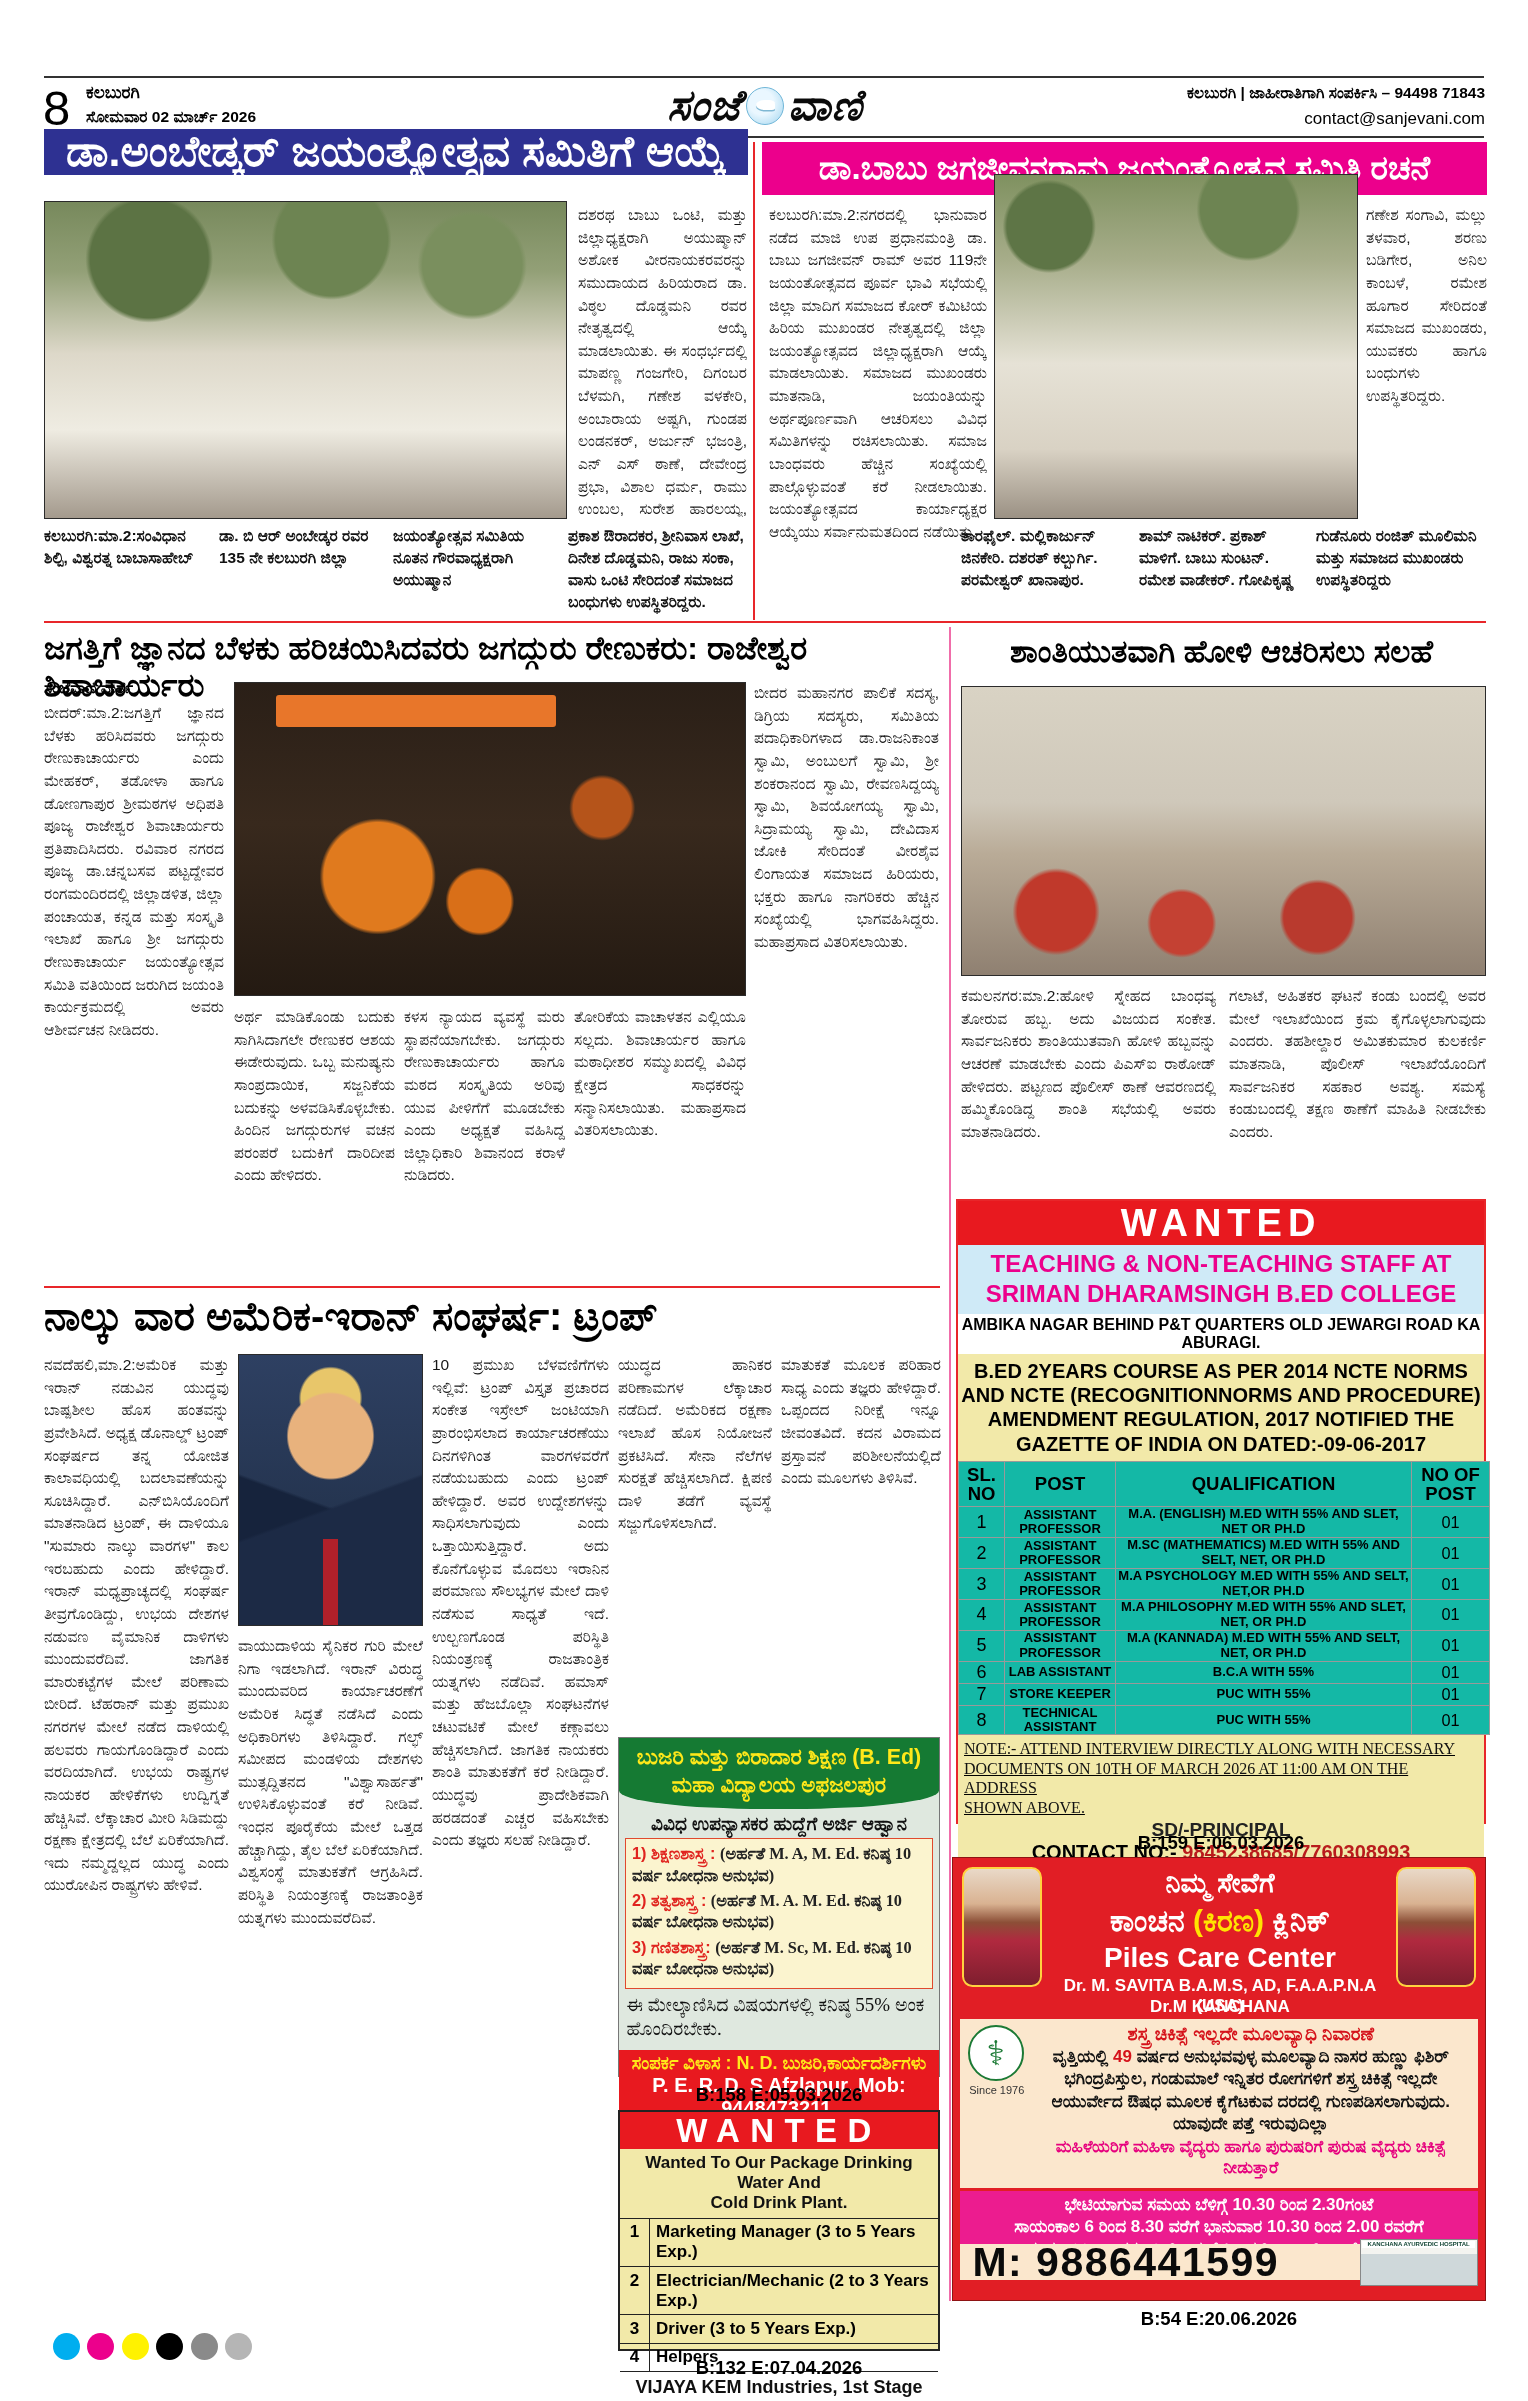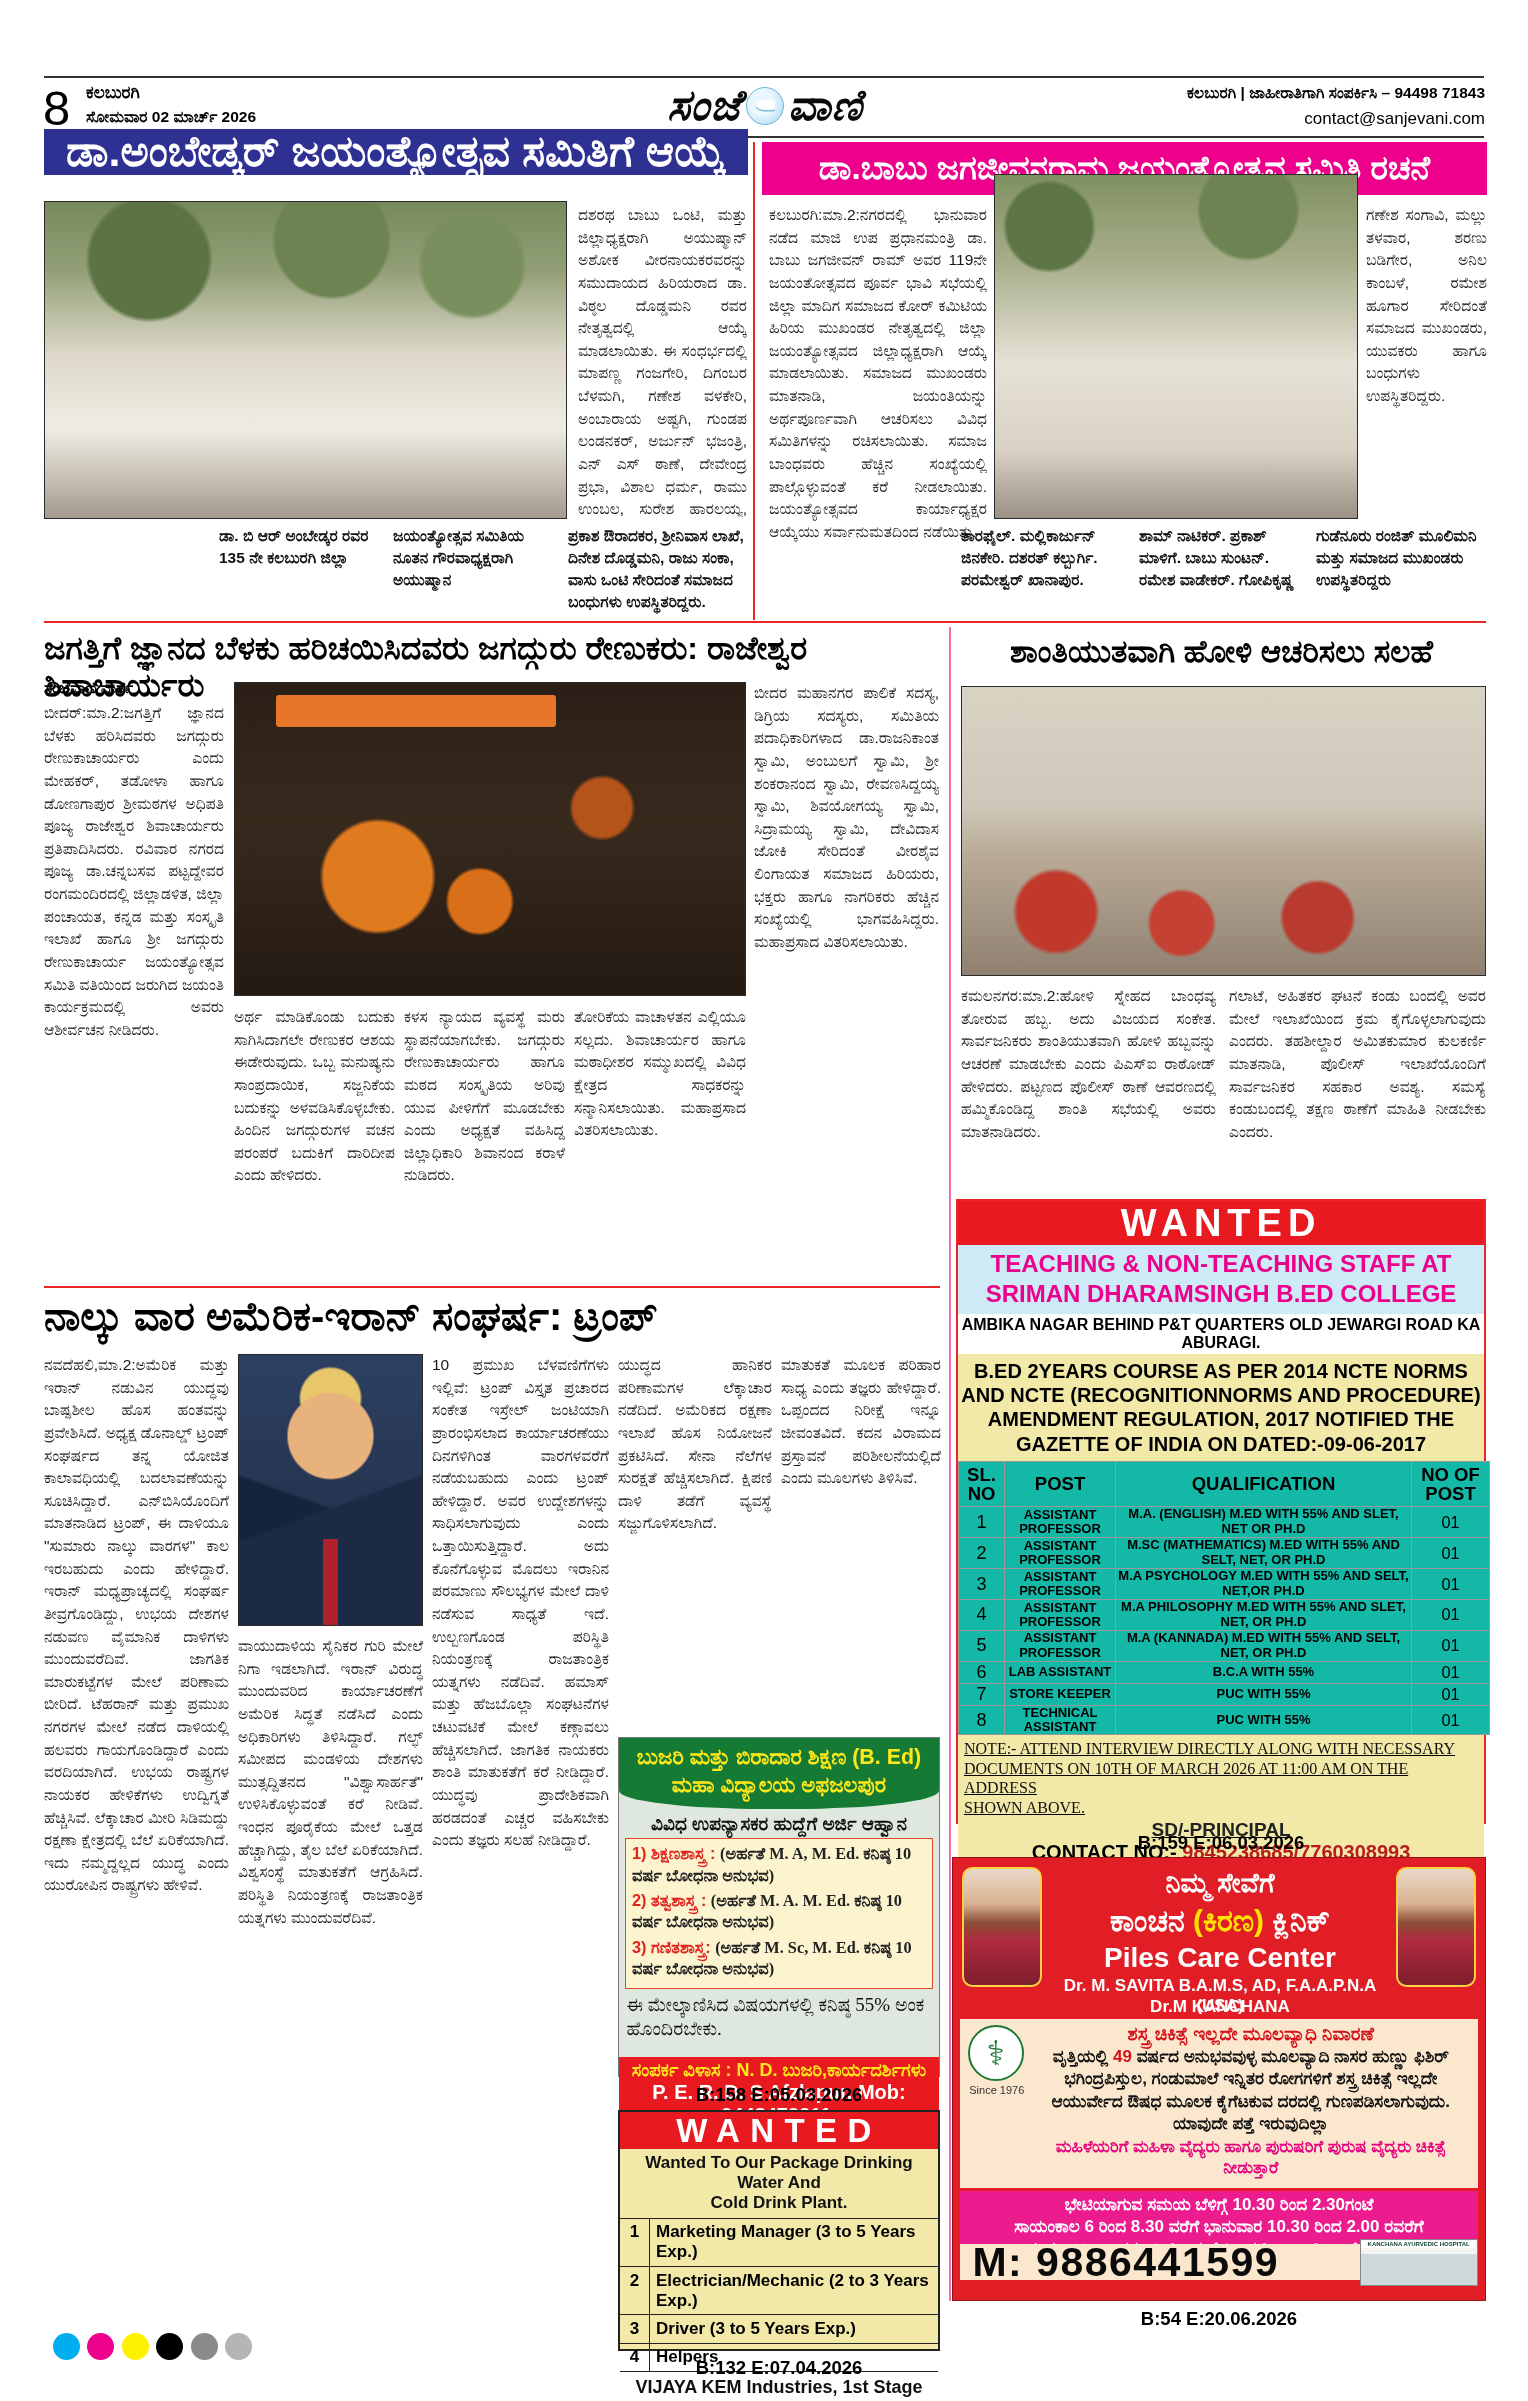--- a/index.html
+++ b/index.html
@@ -47,21 +47,21 @@
   
   #bed-ad { background:#dfe8df; border:1.5px solid #777; }
   .bed-head { background:#157a33; border-radius:0 0 46% 46% / 0 0 26% 26%; color:#ffe81a; font-weight:800; font-size:21.4px; text-align:center; line-height:1.3; padding:6px 1.5px 9px 1.5px; }
   .bed-sub { font-weight:800; font-size:18.5px; color:#111; text-align:center; padding:4.4px 0 3px 0; }
   .bed-box { background:#fbf4cf; border:1.5px solid #e0492e; margin:0 6px; padding:4.4px 6px; }
   .bed-item { margin-bottom:4.4px; font-size:16.3px; line-height:1.3; }
   .bed-item .no { color:#e0241f; font-weight:800; }
   .bed-item .nm { color:#e0241f; font-weight:800; }
   .bed-item .ql { color:#222; font-family:"Liberation Serif", serif; font-weight:600; }
   .bed-note { font-family:"Liberation Serif", serif; font-size:19px; color:#111; padding:4.4px 7.4px 1.5px 7.4px; line-height:1.25; }
-  .bed-red { background:#e8191f; margin-top:15px; text-align:center; padding:3px 1.5px; }
+  .bed-red { background:#e8191f; margin-top:8px; text-align:center; padding:3px 1.5px; }
   .bed-red .l1 { color:#ffe81a; font-weight:800; font-size:18px; }
   .bed-red .l2 { color:#fff; font-weight:800; font-size:20px; }
 
   
   #drink-ad { background:#f2e9a9; border:2.2px solid #222; }
   .dr-banner { background:#e8191f; color:#fff; font-weight:800; font-size:33px; letter-spacing:10.4px; text-align:center; line-height:37px; height:37px; }
   .dr-intro { font-weight:800; font-size:17px; color:#111; text-align:center; line-height:1.2; padding:3.7px 3px; border-bottom:1.5px solid #222; }
   .dr-row { display:flex; border-bottom:1.5px solid #222; }
   .dr-row .no { width:30px; border-right:1.5px solid #222; font-weight:800; font-size:17px; text-align:center; padding:3.7px 0; }
   .dr-row .lbl { flex:1; font-weight:800; font-size:17px; padding:3.7px 6px; }
@@ -115,20 +115,21 @@
   <div class="abs headline-bar" style="left:44px;top:129px;width:704px;height:46px;background:#2e3192;font-size:43px">ಡಾ.ಅಂಬೇಡ್ಕರ್ ಜಯಂತ್ಯೋತ್ಸವ ಸಮಿತಿಗೆ ಆಯ್ಕೆ</div>
 
   <div class="abs photo" style="left:44px;top:201px;width:523px;height:318px;background:
       radial-gradient(circle at 20% 18%, #5c7344 0 12%, transparent 13%),
       radial-gradient(circle at 55% 12%, #6d8452 0 14%, transparent 15%),
       radial-gradient(circle at 82% 20%, #7a8f5e 0 10%, transparent 11%),
       linear-gradient(180deg,#77895c 0%, #93a077 22%, #ddd8c9 48%, #efece2 72%, #a49a8d 100%)"></div>
 
   <div class="abs body-col" style="left:578px;top:204px;width:169px;height:313px">ದಶರಥ ಬಾಬು ಒಂಟಿ, ಮತ್ತು ಜಿಲ್ಲಾಧ್ಯಕ್ಷರಾಗಿ ಅಯುಷ್ಮಾನ್ ಅಶೋಕ ವೀರನಾಯಕರವರನ್ನು ಸಮುದಾಯದ ಹಿರಿಯರಾದ ಡಾ. ವಿಠ್ಠಲ ದೊಡ್ಡಮನಿ ರವರ ನೇತೃತ್ವದಲ್ಲಿ ಆಯ್ಕೆ ಮಾಡಲಾಯಿತು. ಈ ಸಂಧರ್ಭದಲ್ಲಿ ಮಾಪಣ್ಣ ಗಂಜಗೇರಿ, ದಿಗಂಬರ ಬೆಳಮಗಿ, ಗಣೇಶ ವಳಕೇರಿ, ಅಂಬಾರಾಯ ಅಷ್ಟಗಿ, ಗುಂಡಪ ಲಂಡನಕರ್, ಅರ್ಜುನ್ ಭಜಂತ್ರಿ, ಎನ್ ಎಸ್ ಠಾಣೆ, ದೇವೇಂದ್ರ ಪ್ರಭಾ, ವಿಶಾಲ ಧರ್ಮ, ರಾಮು ಉಂಬಲ, ಸುರೇಶ ಹಾರಲಯ್ಯ, ಕೃಷ್ಣಾ ಜಮಾದಾರ, ಪ್ರಭಾಕರ ಕೀರಣಗಿ ಸೇರಿದಂತೆ ಸಮಾಜದ ಬಂಧುಗಳು ಉಪಸ್ಥಿತರಿದ್ದರು.</div>
 
+  <div class="abs caption" style="left:44px;top:525px;width:164px;height:90px">ಕಲಬುರಗಿ:ಮಾ.2:ಸಂವಿಧಾನ ಶಿಲ್ಪಿ, ವಿಶ್ವರತ್ನ ಬಾಬಾಸಾಹೇಬ್</div>
   <div class="abs caption" style="left:219px;top:525px;width:164px;height:90px">ಡಾ. ಬಿ ಆರ್ ಅಂಬೇಡ್ಕರ ರವರ 135 ನೇ ಕಲಬುರಗಿ ಜಿಲ್ಲಾ</div>
   <div class="abs caption" style="left:393px;top:525px;width:164px;height:90px">ಜಯಂತ್ಯೋತ್ಸವ ಸಮಿತಿಯ ನೂತನ ಗೌರವಾಧ್ಯಕ್ಷರಾಗಿ ಅಯುಷ್ಮಾನ</div>
   <div class="abs caption" style="left:568px;top:525px;width:179px;height:90px">ಪ್ರಕಾಶ ಔರಾದಕರ, ಶ್ರೀನಿವಾಸ ಲಾಖೆ, ದಿನೇಶ ದೊಡ್ಡಮನಿ, ರಾಜು ಸಂಕಾ, ವಾಸು ಒಂಟಿ ಸೇರಿದಂತೆ ಸಮಾಜದ ಬಂಧುಗಳು ಉಪಸ್ಥಿತರಿದ್ದರು.</div>
 
   <div class="abs red-rule" style="left:753px;top:142px;width:2.2px;height:478px"></div>
 
   <div class="abs headline-bar" style="left:762px;top:142px;width:725px;height:53px;background:#ec008c;font-size:33px">ಡಾ.ಬಾಬು ಜಗಜೀವನರಾಮ ಜಯಂತ್ಯೋತ್ಸವ ಸಮಿತಿ ರಚನೆ</div>
 
   <div class="abs body-col" style="left:769px;top:204px;width:218px;height:411px">ಕಲಬುರಗಿ:ಮಾ.2:ನಗರದಲ್ಲಿ ಭಾನುವಾರ ನಡೆದ ಮಾಜಿ ಉಪ ಪ್ರಧಾನಮಂತ್ರಿ ಡಾ. ಬಾಬು ಜಗಜೀವನ್ ರಾಮ್ ಅವರ 119ನೇ ಜಯಂತೋತ್ಸವದ ಪೂರ್ವ ಭಾವಿ ಸಭೆಯಲ್ಲಿ ಜಿಲ್ಲಾ ಮಾದಿಗ ಸಮಾಜದ ಕೋರ್ ಕಮಿಟಿಯ ಹಿರಿಯ ಮುಖಂಡರ ನೇತೃತ್ವದಲ್ಲಿ ಜಿಲ್ಲಾ ಜಯಂತ್ಯೋತ್ಸವದ ಜಿಲ್ಲಾಧ್ಯಕ್ಷರಾಗಿ ಆಯ್ಕೆ ಮಾಡಲಾಯಿತು. ಸಮಾಜದ ಮುಖಂಡರು ಮಾತನಾಡಿ, ಜಯಂತಿಯನ್ನು ಅರ್ಥಪೂರ್ಣವಾಗಿ ಆಚರಿಸಲು ವಿವಿಧ ಸಮಿತಿಗಳನ್ನು ರಚಿಸಲಾಯಿತು. ಸಮಾಜ ಬಾಂಧವರು ಹೆಚ್ಚಿನ ಸಂಖ್ಯೆಯಲ್ಲಿ ಪಾಲ್ಗೊಳ್ಳುವಂತೆ ಕರೆ ನೀಡಲಾಯಿತು. ಜಯಂತ್ಯೋತ್ಸವದ ಕಾರ್ಯಾಧ್ಯಕ್ಷರ ಆಯ್ಕೆಯು ಸರ್ವಾನುಮತದಿಂದ ನಡೆಯಿತು.</div>
 

